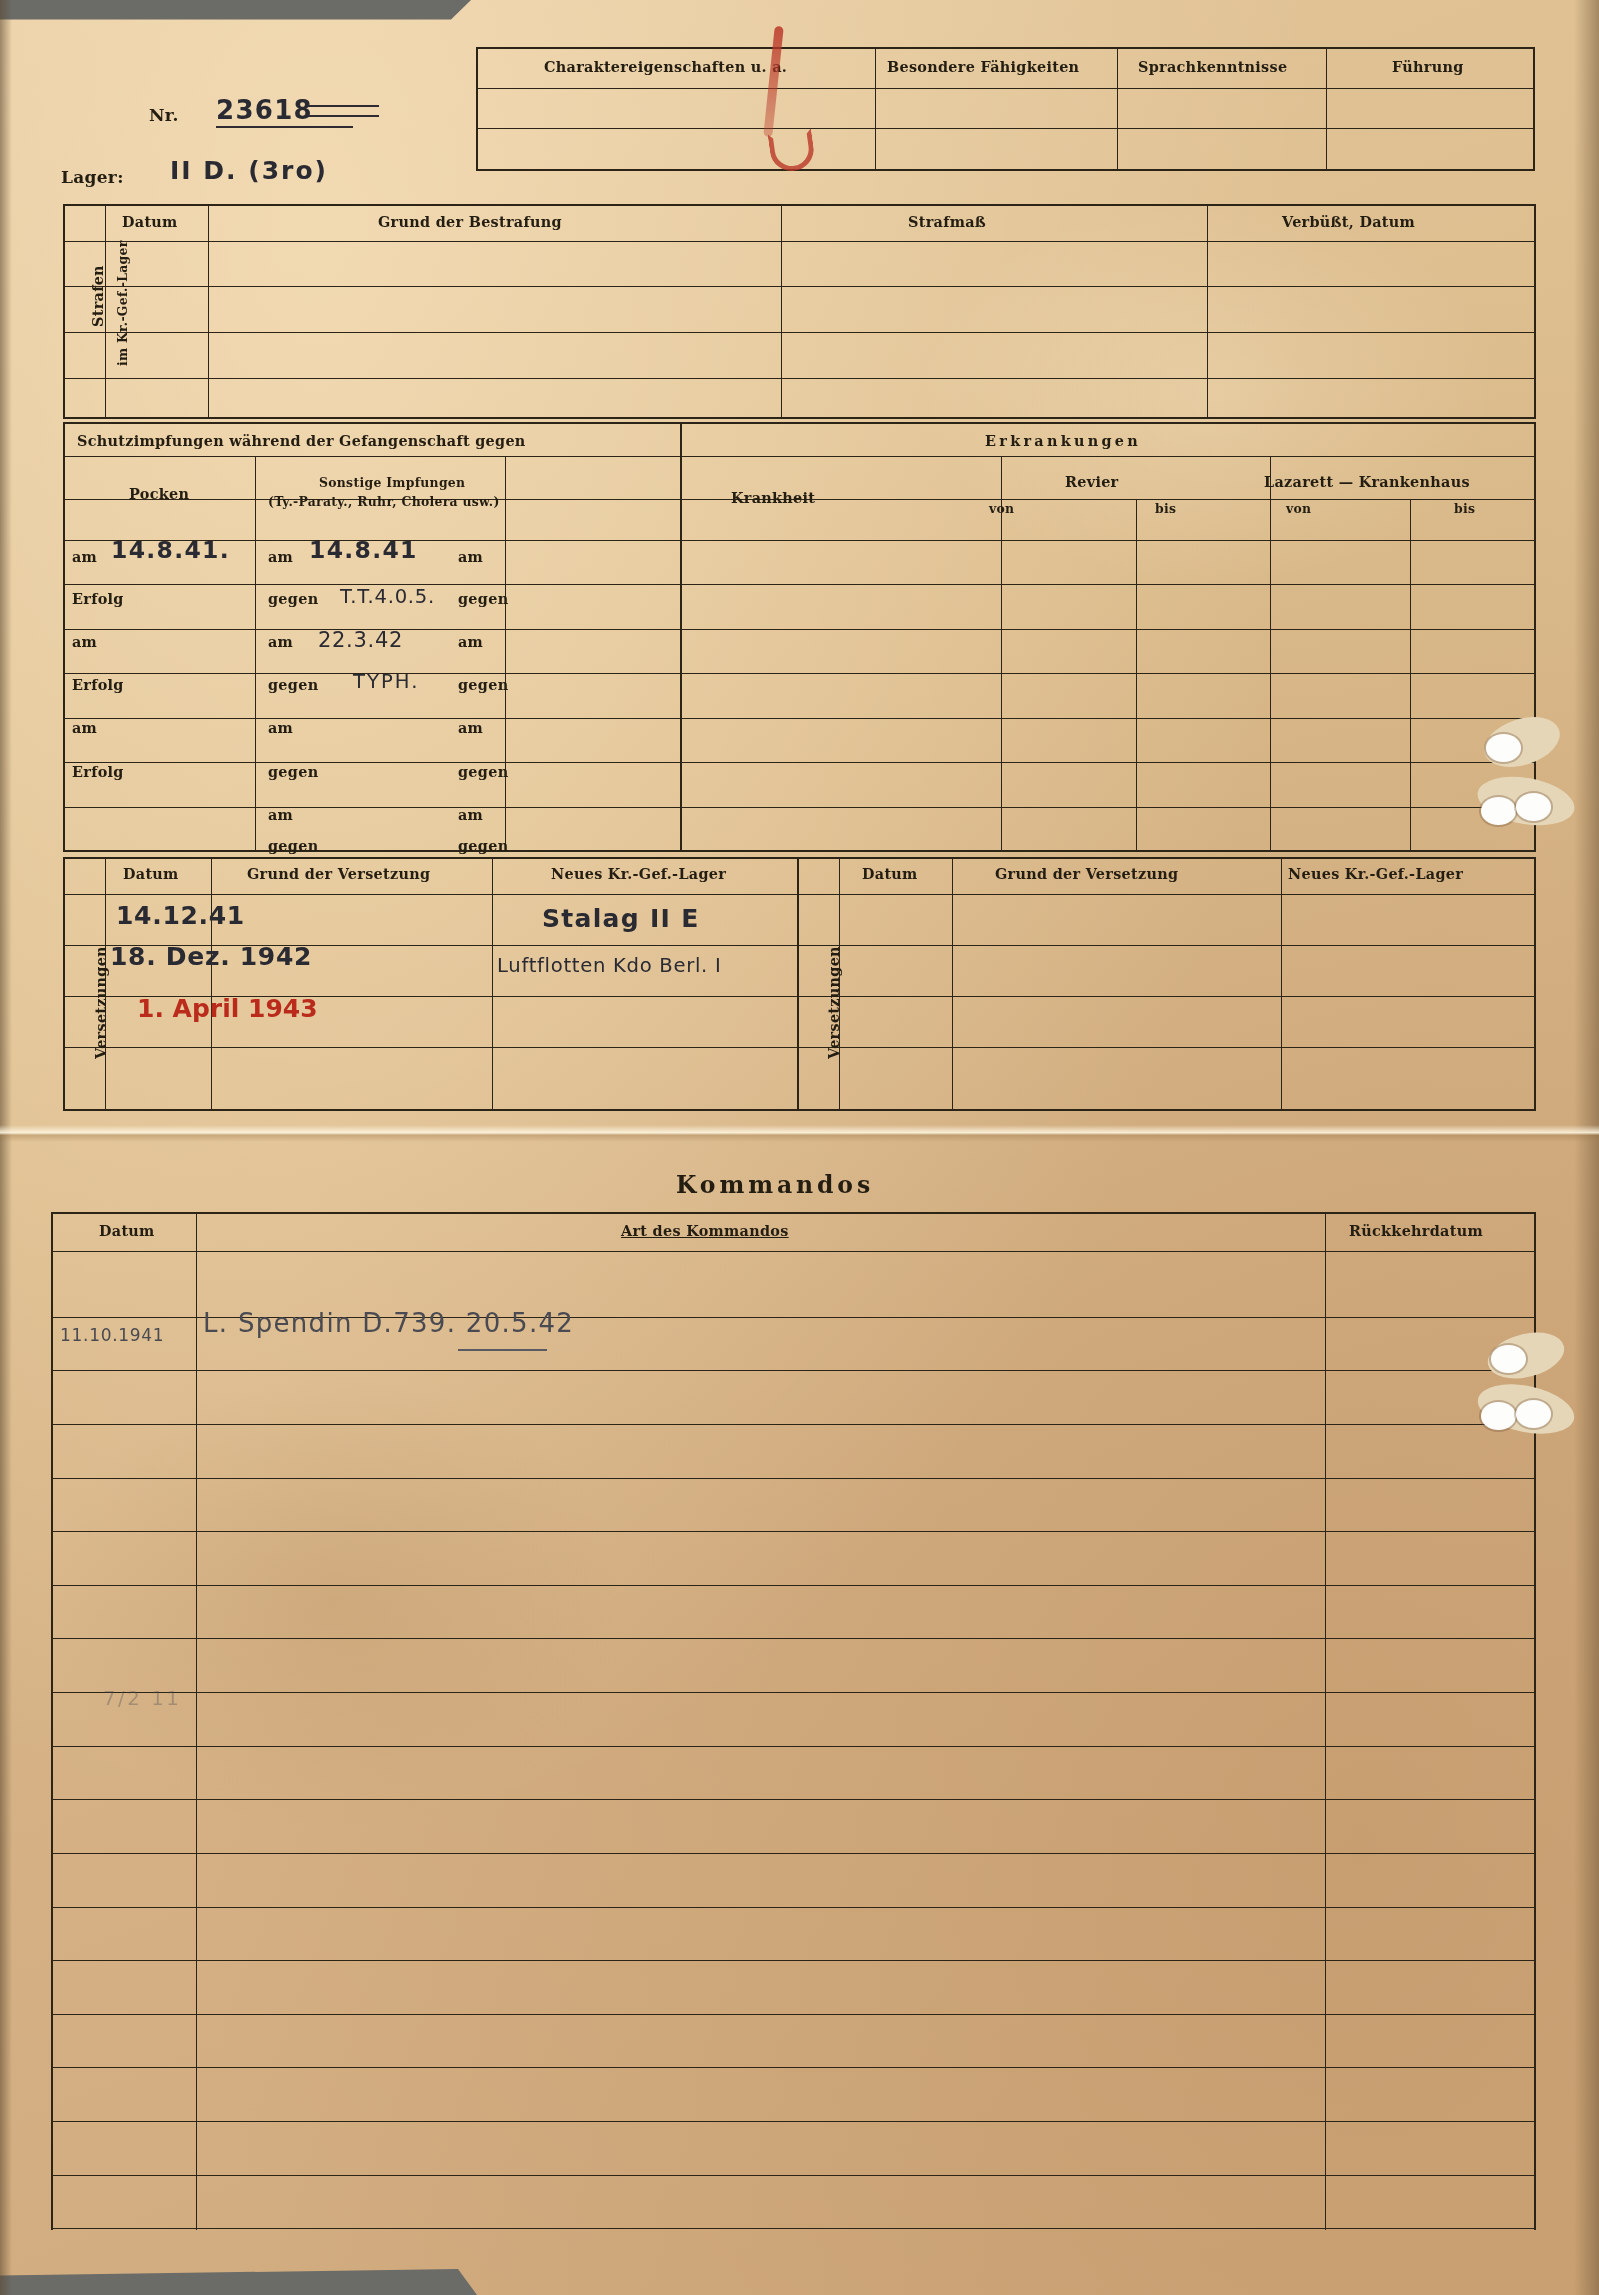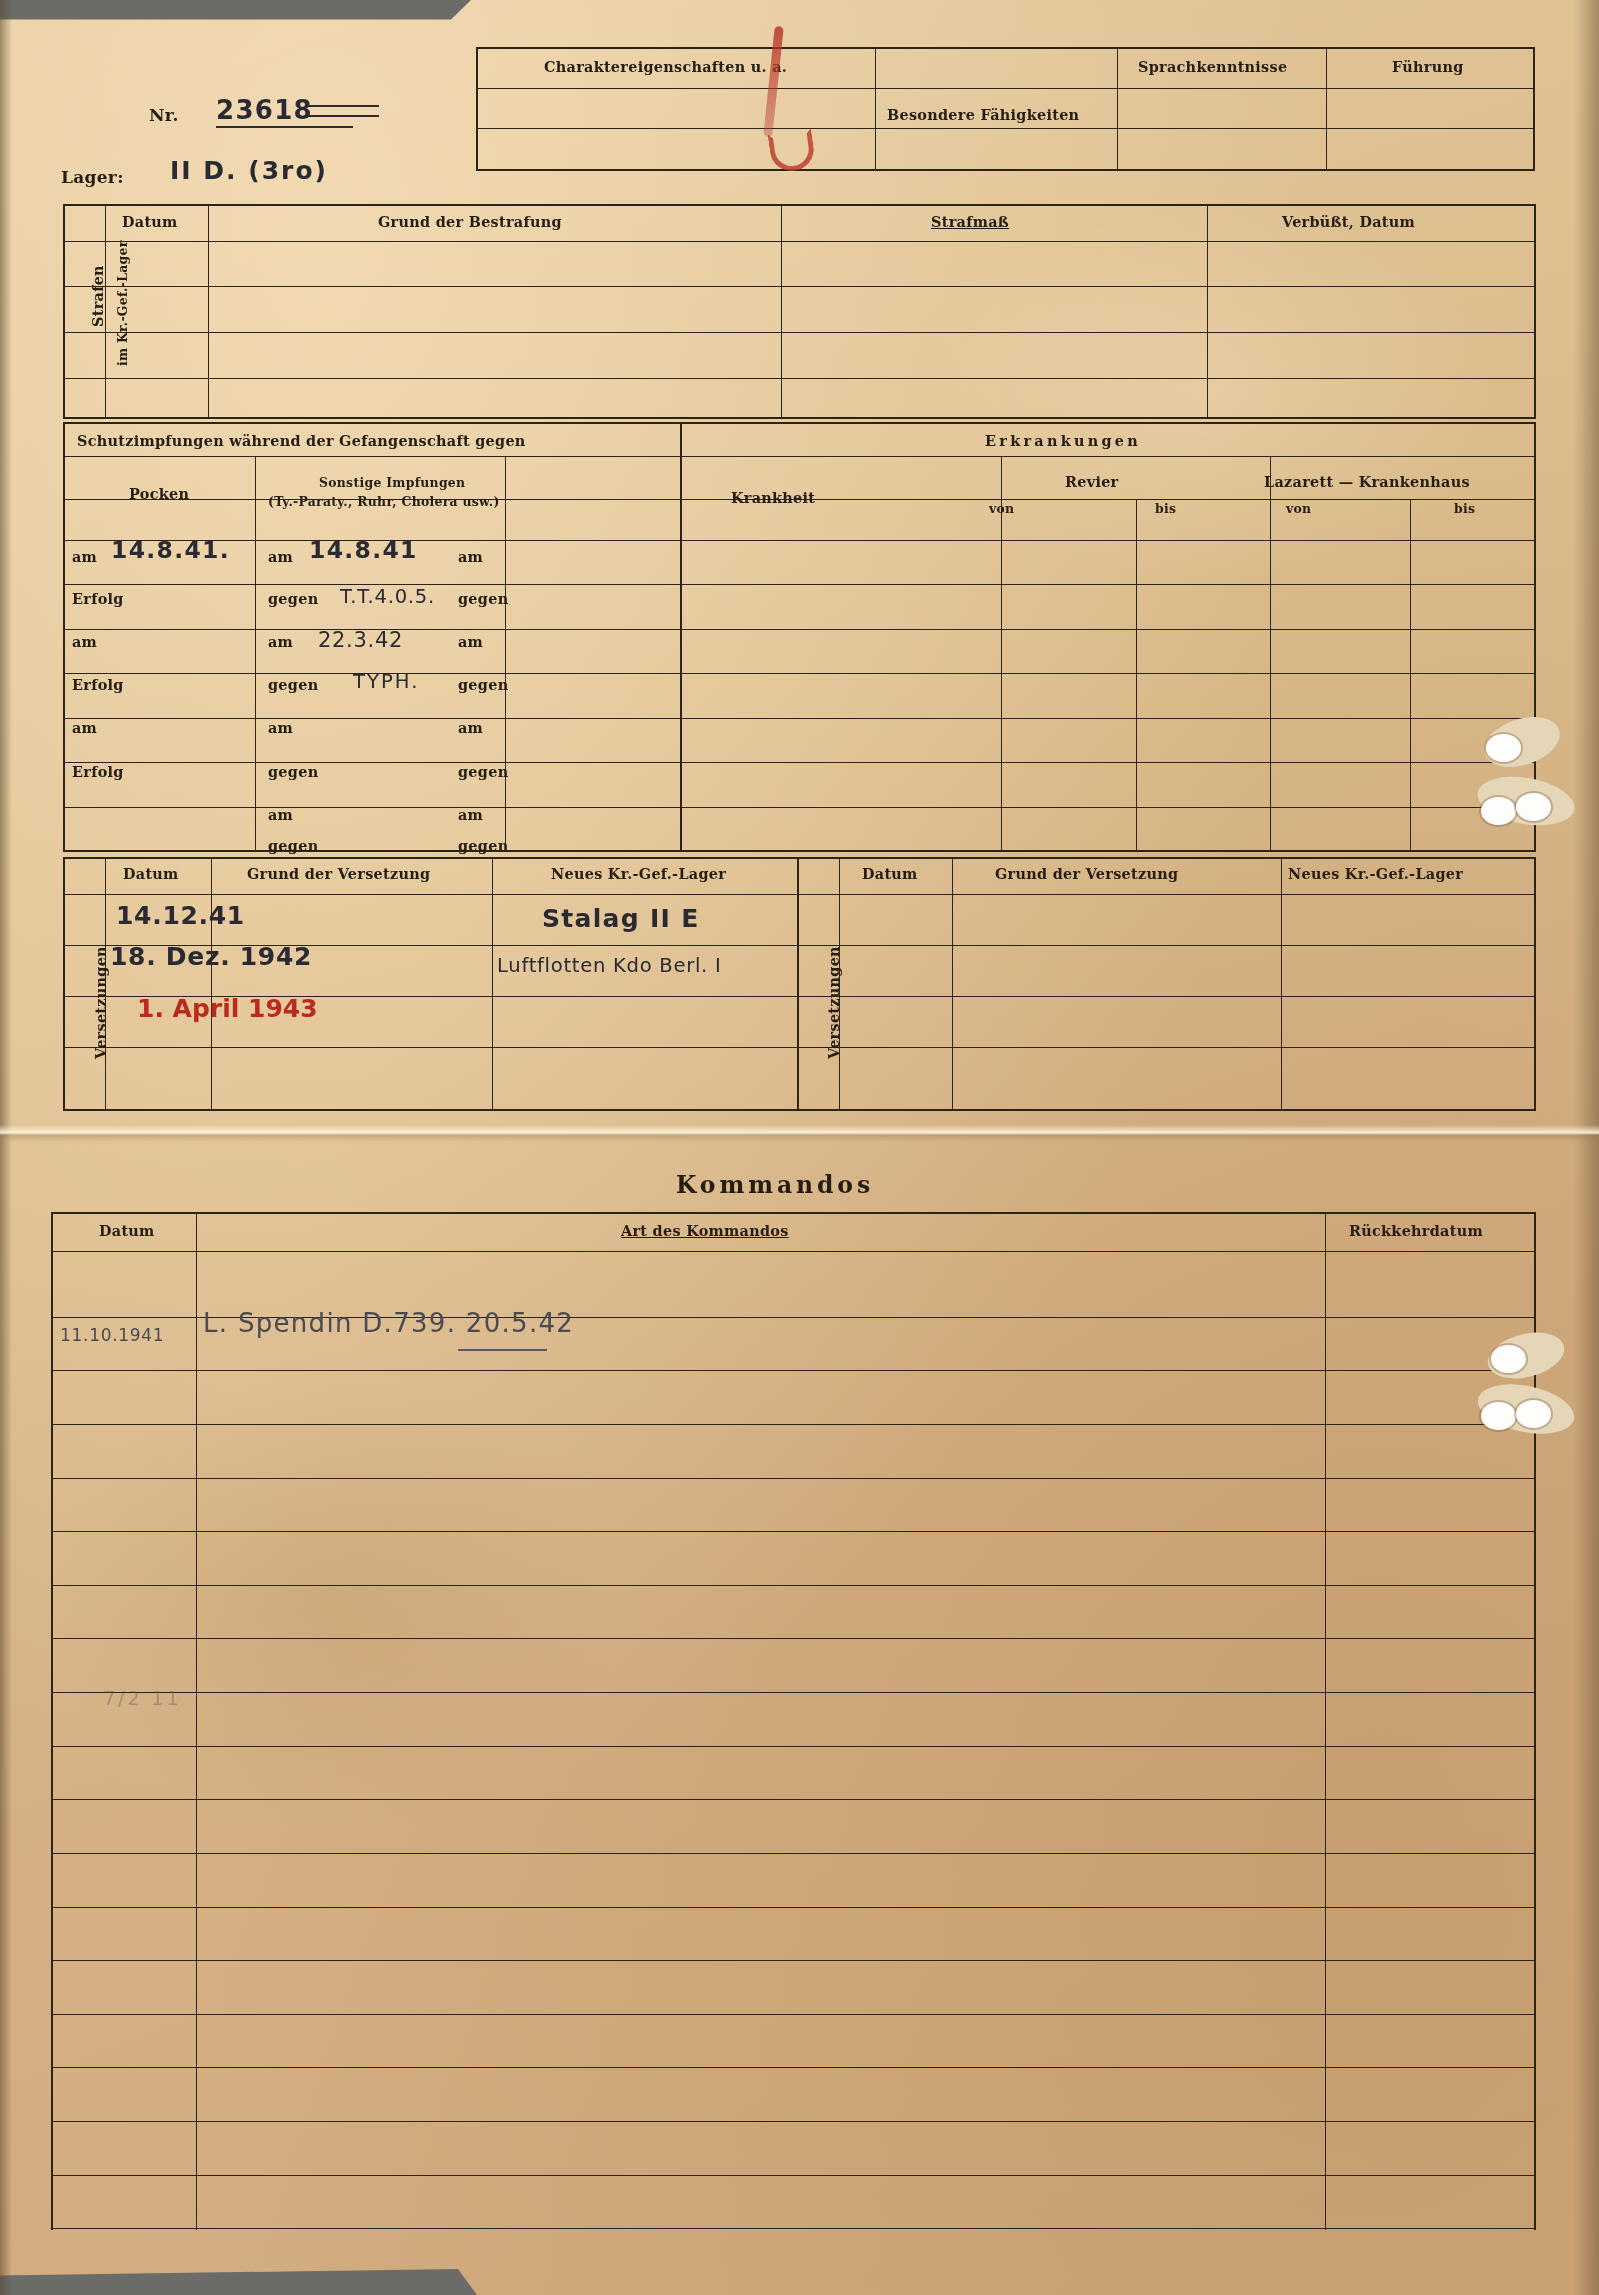--- a/index.html
+++ b/index.html
@@ -71,21 +71,21 @@
     <div class="ln h" style="left:0;top:41px;width:1059px;"></div>
     <div class="ln h" style="left:0;top:81px;width:1059px;"></div>
     <div class="ln h3" style="left:0;top:122px;width:1059px;"></div>
     <div class="ln v3" style="left:0;top:0;height:124px;"></div>
     <div class="ln v" style="left:399px;top:0;height:124px;"></div>
     <div class="ln v" style="left:641px;top:0;height:124px;"></div>
     <div class="ln v" style="left:850px;top:0;height:124px;"></div>
     <div class="ln v3" style="left:1057px;top:0;height:124px;"></div>
   </div>
   <div class="lbl fr med" style="left:544px;top:58px;">Charaktereigenschaften u. a.</div>
-  <div class="lbl fr med" style="left:887px;top:58px;margin-top:48px;">Besondere Fähigkeiten</div>
+  <div class="lbl fr med" style="left:887px;top:58px;">Besondere Fähigkeiten</div>
   <div class="lbl fr med" style="left:1138px;top:58px;">Sprachkenntnisse</div>
   <div class="lbl fr med" style="left:1392px;top:58px;">Führung</div>
 
   <div style="position:absolute;left:769px;top:26px;width:9.2px;height:111px;background:linear-gradient(180deg,rgba(186,55,40,.85),rgba(186,55,40,.35));border-radius:5.2px;transform:rotate(6deg);"></div>
   <div style="position:absolute;left:770px;top:131px;width:34px;height:30px;border:5.9px solid rgba(186,55,40,.8);border-top-color:transparent;border-radius:0 0 26px 26px;transform:rotate(-8deg);"></div>
 
   <div class="lbl fr big" style="left:149px;top:105px;">Nr.</div>
   <div class="hand hand-b" style="left:216px;top:95px;font-size:26px;letter-spacing:1.3px;">23618</div>
   <div style="position:absolute;left:216px;top:126px;width:137px;height:2px;background:#2f2b33;"></div>
   <div style="position:absolute;left:307px;top:105px;width:72px;height:2px;background:#2f2b33;"></div>
@@ -105,21 +105,21 @@
     <div class="ln v" style="left:42px;top:0;height:215px;"></div>
     <div class="ln v" style="left:145px;top:0;height:215px;"></div>
     <div class="ln v" style="left:718px;top:0;height:215px;"></div>
     <div class="ln v" style="left:1144px;top:0;height:215px;"></div>
     <div class="ln v3" style="left:1471px;top:0;height:215px;"></div>
   </div>
   <div class="lbl fr med rot" style="left:89px;top:327px;transform:rotate(-90deg);">Strafen</div>
   <div class="lbl fr small rot" style="left:115px;top:366px;transform:rotate(-90deg);">im Kr.-Gef.-Lager</div>
   <div class="lbl fr med" style="left:122px;top:213px;">Datum</div>
   <div class="lbl fr med" style="left:378px;top:213px;">Grund der Bestrafung</div>
-  <div class="lbl fr med" style="left:931px;top:213px;text-decoration:underline;">Strafmaß</div>
+  <div class="lbl fr med" style="left:908px;top:213px;">Strafmaß</div>
   <div class="lbl fr med" style="left:1282px;top:213px;">Verbüßt, Datum</div>
 
   <div class="blk" style="left:63px;top:422px;width:1473px;height:432px;">
     <div class="ln h3" style="left:0;top:0;width:1473px;"></div>
     <div class="ln h" style="left:0;top:34px;width:1473px;"></div>
     <div class="ln h" style="left:0;top:77px;width:1473px;"></div>
 
     <div class="ln h" style="left:0;top:118px;width:1473px;"></div>
     <div class="ln h" style="left:0;top:162px;width:1473px;"></div>
     <div class="ln h" style="left:0;top:207px;width:1473px;"></div>

